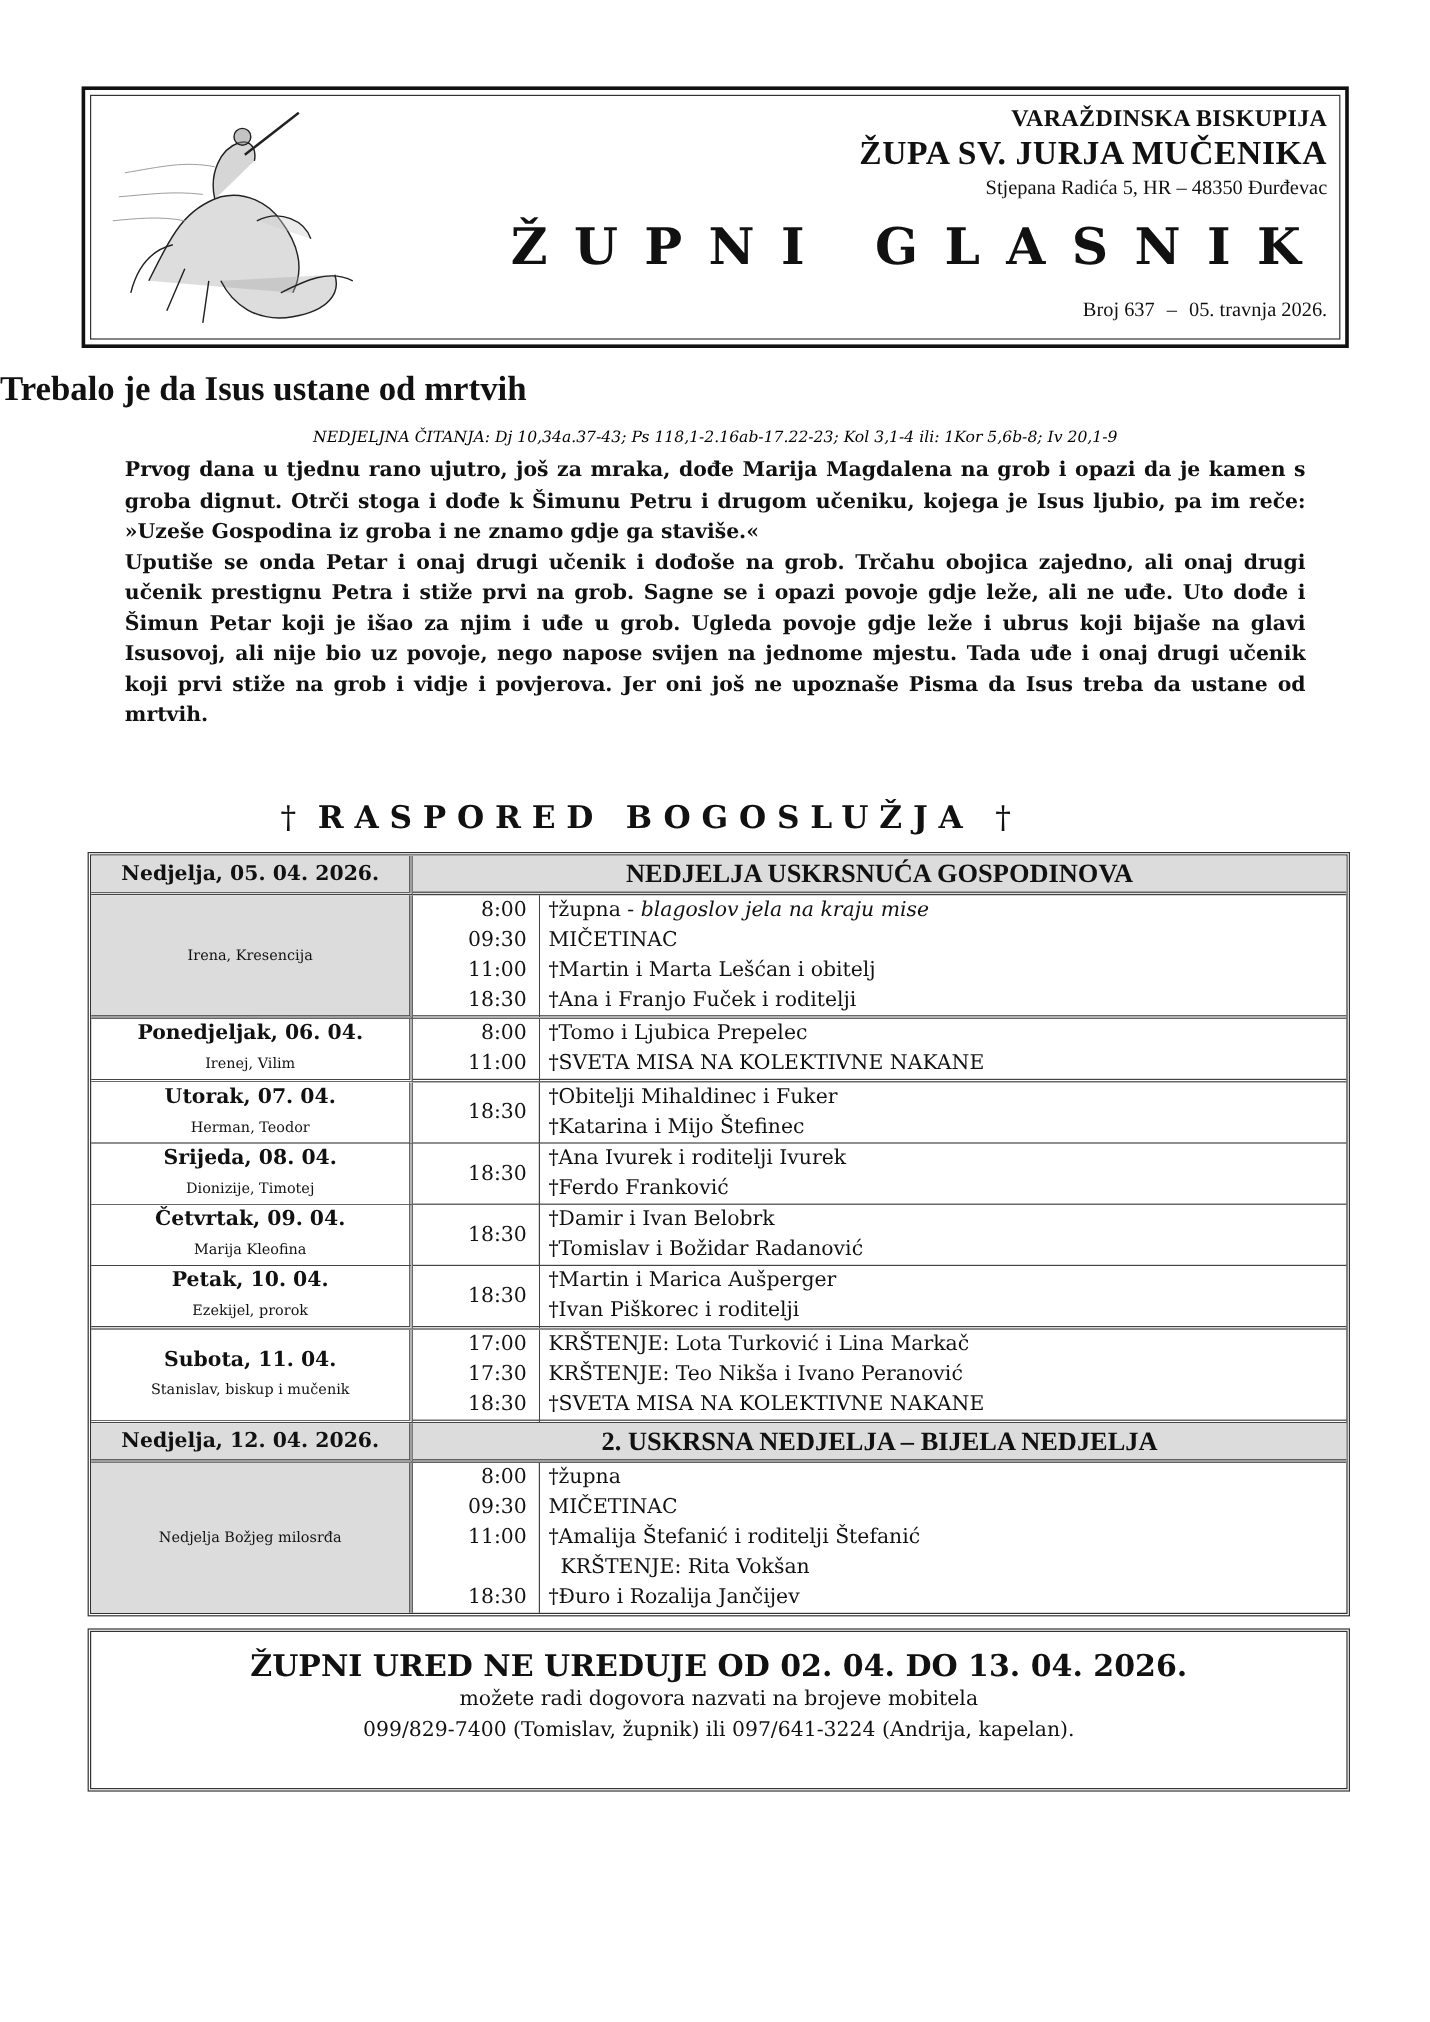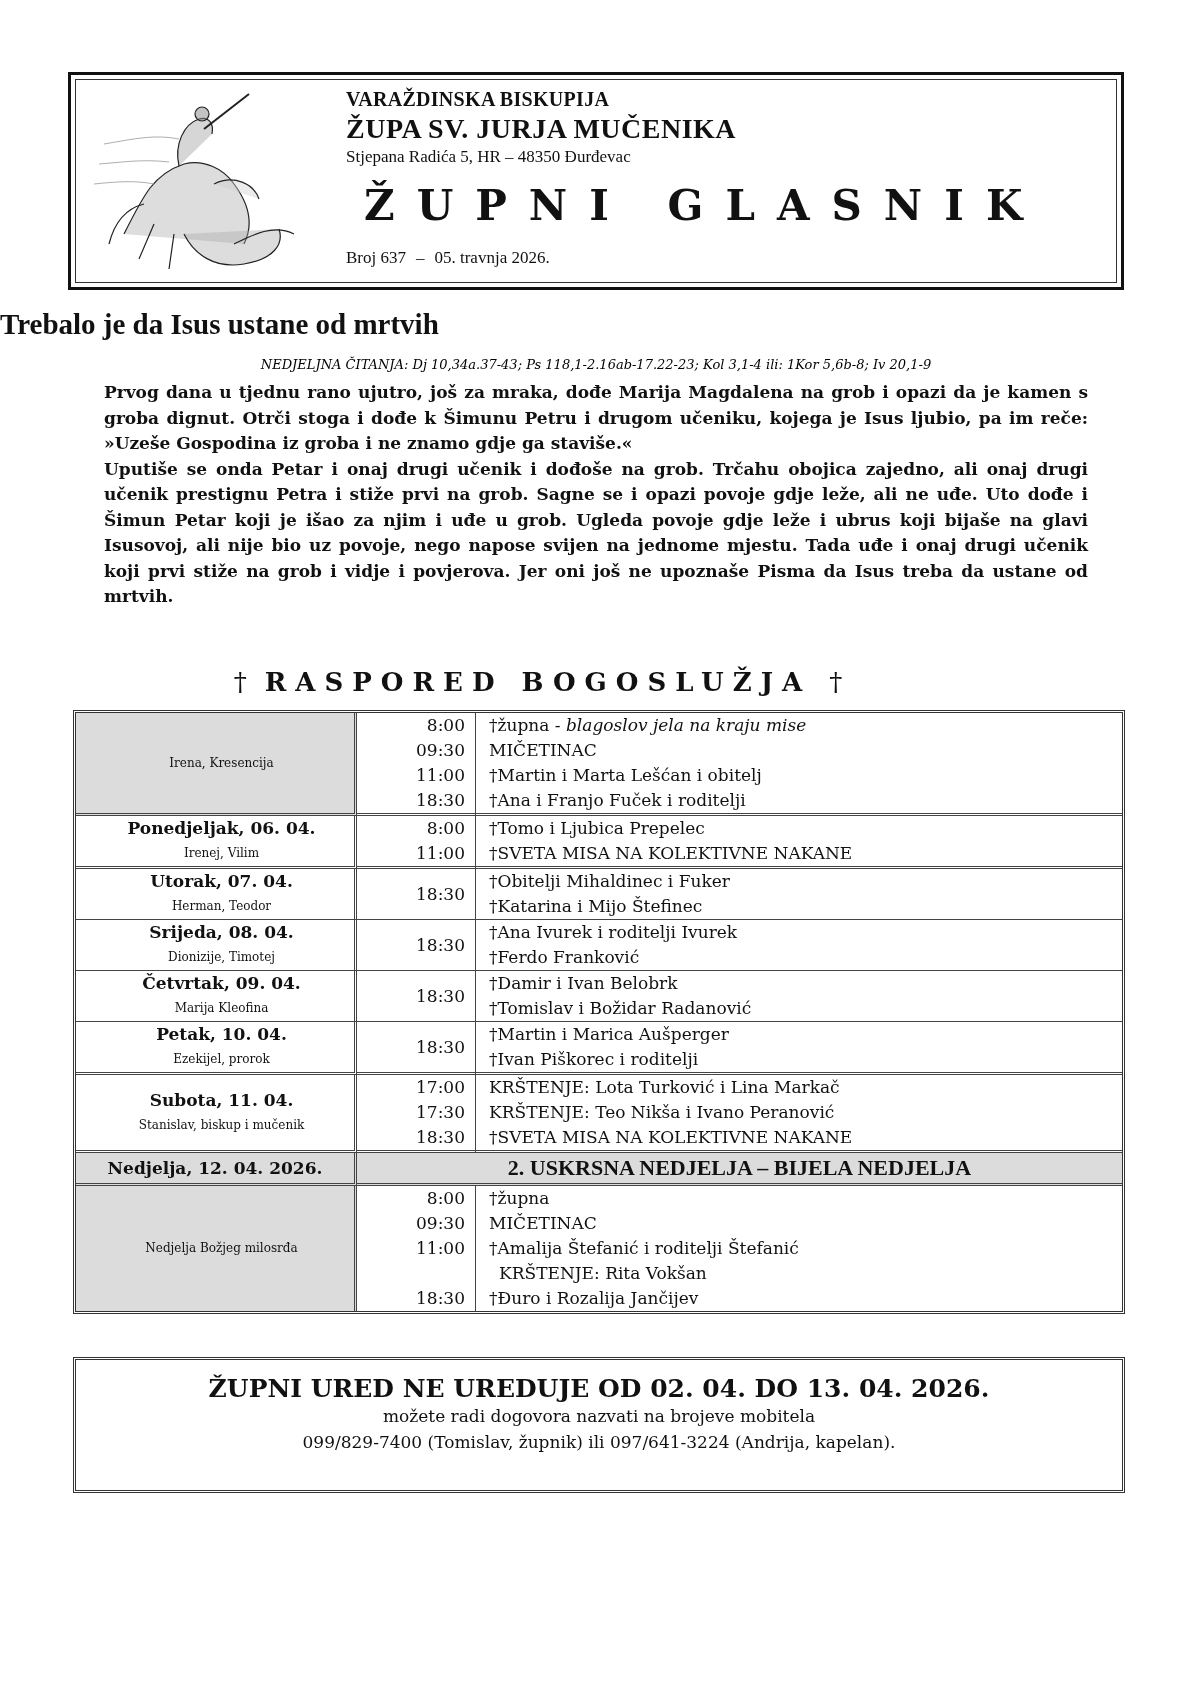--- a/index.html
+++ b/index.html
@@ -12,21 +12,21 @@
     position: absolute; left: 68px; top: 72px; width: 1056px; height: 218px;
     border: 3px solid #111; box-sizing: border-box;
   }
   .masthead-inner {
     position: absolute; left: 4px; top: 4px; right: 4px; bottom: 4px;
     border: 1px solid #333;
   }
   .logo {
     position: absolute; left: 8px; top: 4px; width: 245px; height: 198px;
   }
-  .mast-text { position: absolute; left: 270px; right: 10px; top: 0; text-align: left; }
+  .mast-text { position: absolute; left: 270px; right: 10px; top: 0; text-align: right; }
   .diocese { font-family: "Liberation Serif", serif; font-weight: bold; font-size: 20px; margin-top: 8px; letter-spacing: 0.3px; }
   .parish { font-family: "Liberation Serif", serif; font-weight: bold; font-size: 28px; margin-top: 2px; letter-spacing: 0.5px; }
   .address { font-family: "Liberation Serif", serif; font-size: 17px; margin-top: 2px; }
   .paper-title {
     font-family: "DejaVu Serif", serif; font-weight: bold; font-size: 42px;
     letter-spacing: 22px; margin-top: 14px; margin-left: 18px;
   }
   .issue { font-family: "Liberation Serif", serif; font-size: 17px; margin-top: 18px; }
   .issue .sep { margin: 0 10px; }
 
@@ -65,21 +65,21 @@
   .sched .day-col { width: 265px; border-right: 3px double #444; text-align: center; }
   .sched .time-col { width: 95px; border-right: 1px solid #444; text-align: right; padding-right: 10px; }
   .sched .int-col { padding-left: 7px; }
   .sched .hdr .day-col { font-weight: bold; font-size: 17px; }
   .sched .hdr .feast { font-family: "Liberation Serif", serif; font-weight: bold; font-size: 22px; text-align: center; }
   .sched .grey { background: #dcdcdc; }
   .sched .day-name { font-weight: bold; font-size: 17px; line-height: 25px; }
   .sched .saints { font-size: 12px; line-height: 25px; }
   .sched .line { font-size: 17px; line-height: 25px; white-space: nowrap; }
   .sched .time-line { font-size: 17px; line-height: 25px; }
-  .sched tr.block td { border-bottom: 1px solid #444; padding-left: 13px; }
+  .sched tr.block td { border-bottom: 1px solid #444; }
   .sched tr.block.heavy td { border-bottom: 3px double #444; }
   .sched tr.block.last td { border-bottom: none; }
   .sched .int-col .note { font-style: italic; }
   .sched .indent { padding-left: 10px; }
 
   
   .notice {
     position: absolute; left: 73px; top: 1357px; width: 1052px; height: 136px;
     border: 3px double #333; box-sizing: border-box; text-align: center;
   }
@@ -129,20 +129,24 @@
 
 <div class="sched-title">
   <span class="cross">†</span>
   <span>RASPORED BOGOSLUŽJA</span>
   <span class="cross">†</span>
 </div>
 
 <table class="sched">
 
   <tbody>
+      <tr class="hdr">
+    <td class="day-col">Nedjelja, 05. 04. 2026.</td>
+    <td class="feast" colspan="2">NEDJELJA USKRSNUĆA GOSPODINOVA</td>
+  </tr>
   <tr class="block heavy">
     <td class="day-col grey">
           <div class="saints">Irena, Kresencija</div>
         </td>
     <td class="time-col">
       <div class="time-line">8:00</div>
       <div class="time-line">09:30</div>
       <div class="time-line">11:00</div>
       <div class="time-line">18:30</div>
     </td>

